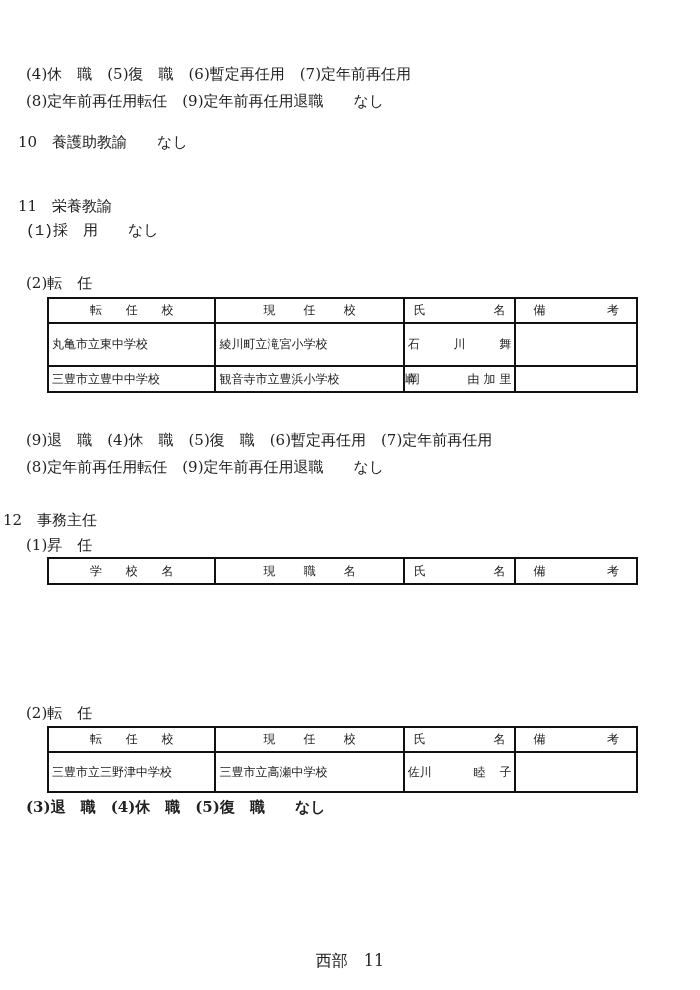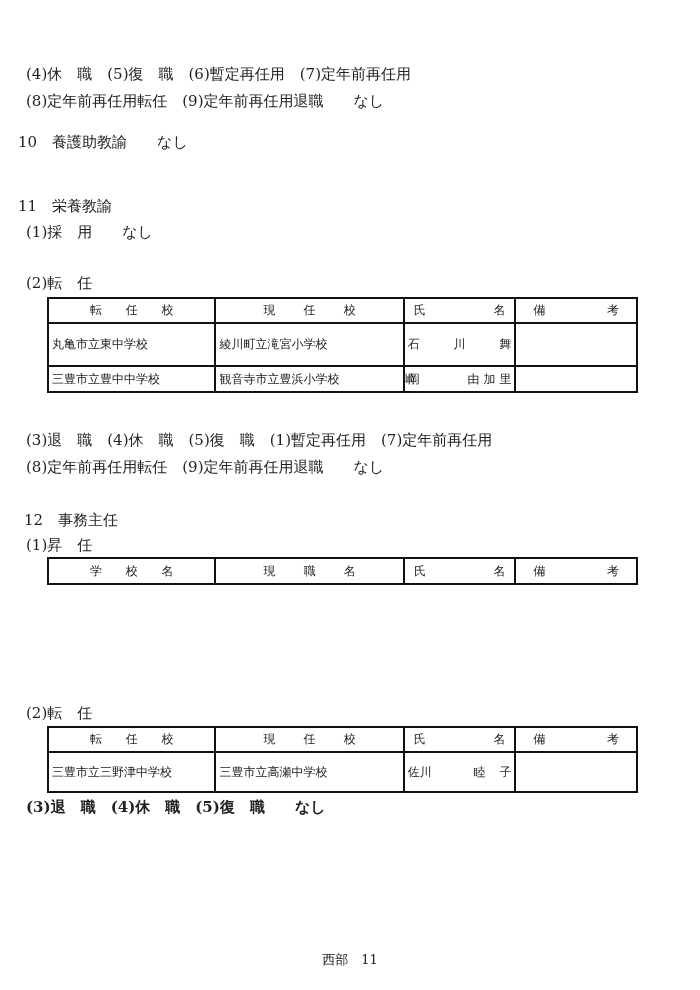--- a/index.html
+++ b/index.html
@@ -5,32 +5,32 @@
   html, body { margin: 0; padding: 0; background: #ffffff; }
   body { width: 700px; height: 990px; position: relative; overflow: hidden;
          font-family: "DejaVu Serif", "Liberation Serif", serif; color: #222; }
   .line { position: absolute; font-size: 15px; white-space: pre; line-height: 20px; }
   table.tbl { position: absolute; border-collapse: collapse; font-size: 12px;
               font-family: "DejaVu Sans", "Liberation Sans", sans-serif; color: #222; }
   table.tbl td, table.tbl th { border: 2px solid #111; padding: 0 3px; font-weight: normal; vertical-align: middle; }
   table.tbl th { text-align: center; letter-spacing: 0; }
   .hdr { display: flex; justify-content: space-around; }
   .name { display: flex; justify-content: space-between; }
-  .footer { position: absolute; left: 0; width: 700px; text-align: center; top: 951px; font-size: 13px; }
+  .footer { position: absolute; left: 0; width: 700px; text-align: center; top: 951px; font-size: 16px; }
 </style>
 </head>
 <body>
 
 <div class="line" style="left:26px; top:64px;">(4)休　職　(5)復　職　(6)暫定再任用　(7)定年前再任用</div>
 <div class="line" style="left:26px; top:91px;">(8)定年前再任用転任　(9)定年前再任用退職　　なし</div>
 
 <div class="line" style="left:18px; top:132px;">10　養護助教諭　　なし</div>
 
 <div class="line" style="left:18px; top:196px;">11　栄養教諭</div>
-<div class="line" style="left:26px; top:222px;">(1)採　用　　なし</div>
+<div class="line" style="left:26px; top:222px;font-family:Liberation Mono, monospace;">(1)採　用　　なし</div>
 <div class="line" style="left:26px; top:273px;">(2)転　任</div>
 
 <table class="tbl" style="left:47px; top:297px; width:591px;">
   <colgroup>
       <col style="width:168px">
       <col style="width:189px">
       <col style="width:112px">
       <col style="width:122px">
     </colgroup>
   <tbody>
@@ -85,24 +85,24 @@
             <span style="margin-right:4px">由</span>
             <span style="margin-right:4px">加</span>
             <span>里</span>
           </div>
         </td>
     <td></td>
   </tr>
 </tbody>
   </table>
 
-<div class="line" style="left:26px; top:430px;">(3)退　職　(4)休　職　(5)復　職　(1)暫定再任用　(7)定年前再任用</div>
+<div class="line" style="left:26px; top:430px;">(9)退　職　(4)休　職　(5)復　職　(6)暫定再任用　(7)定年前再任用</div>
 <div class="line" style="left:26px; top:457px;">(8)定年前再任用転任　(9)定年前再任用退職　　なし</div>
 
-<div class="line" style="left:24px; top:510px;">12　事務主任</div>
+<div class="line" style="left:3px; top:510px;">12　事務主任</div>
 <div class="line" style="left:26px; top:535px;">(1)昇　任</div>
 
 <table class="tbl" style="left:47px; top:557px; width:591px;">
   <colgroup>
       <col style="width:168px">
       <col style="width:189px">
       <col style="width:112px">
       <col style="width:122px">
     </colgroup>
   <tbody>

